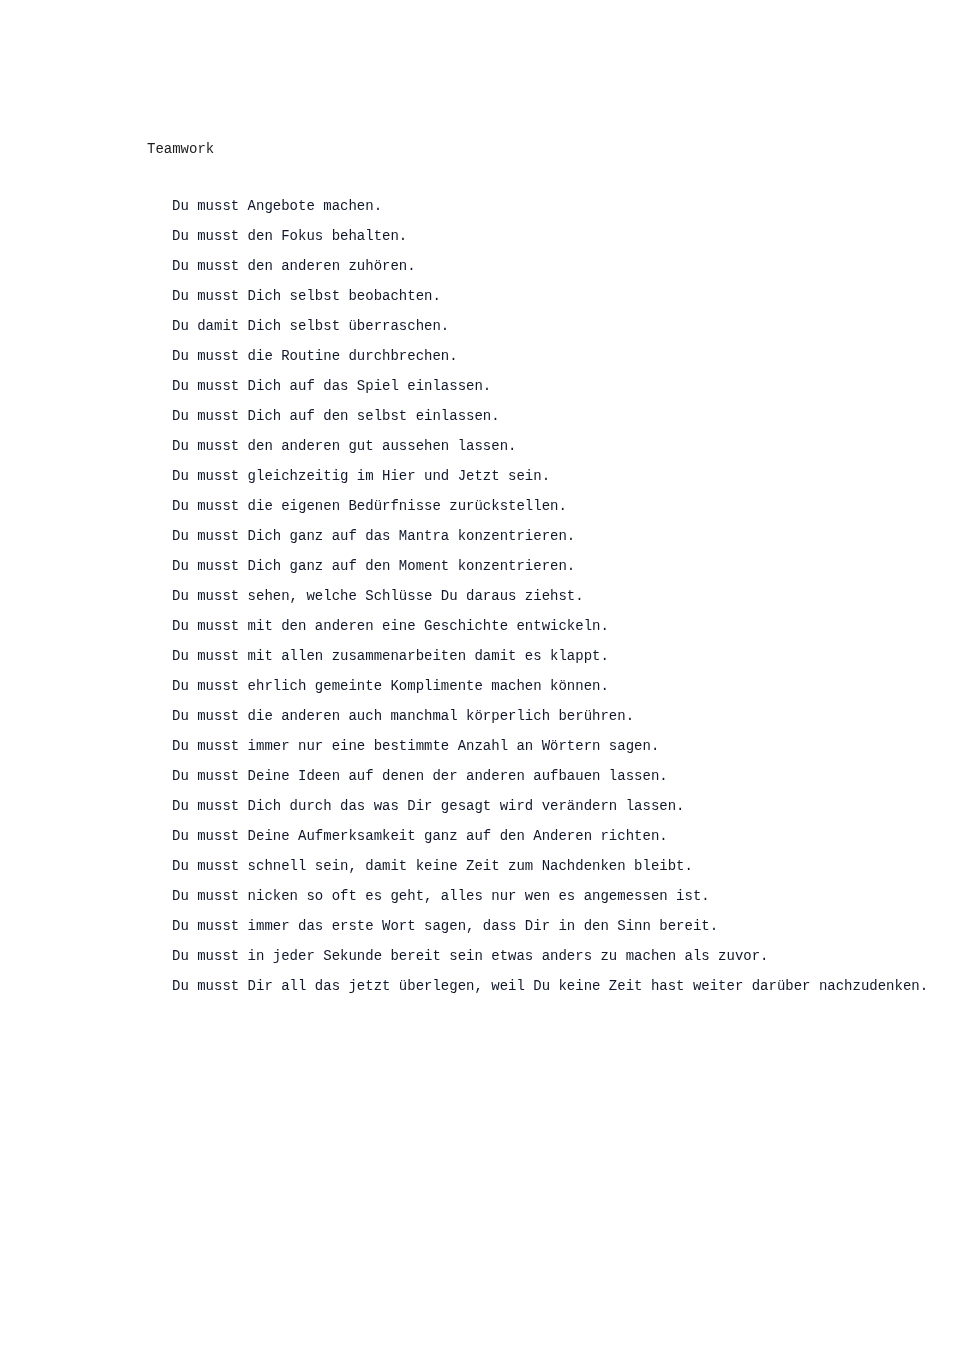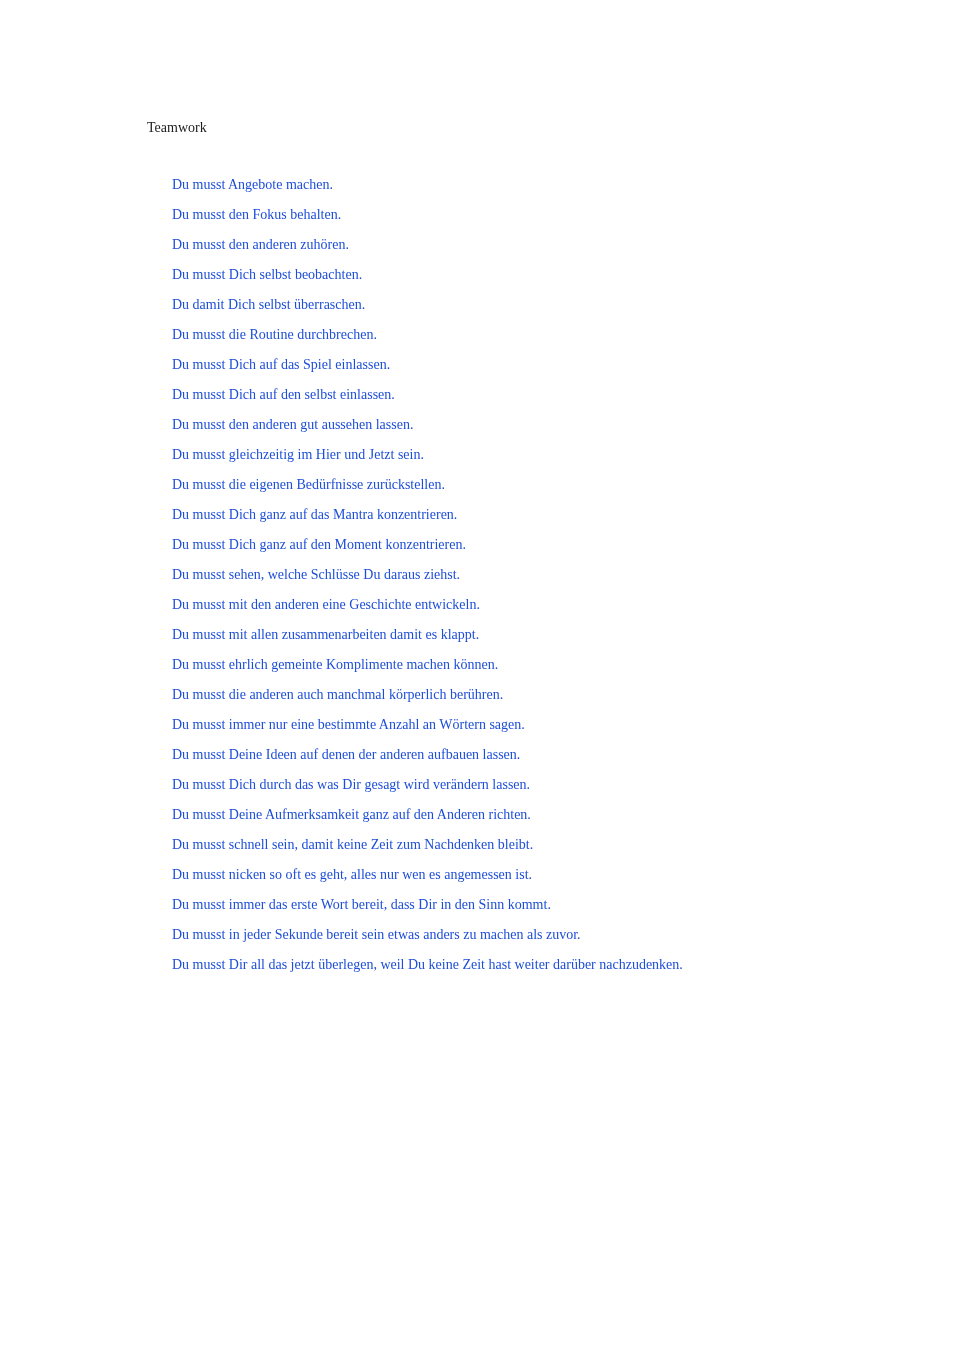--- a/index.html
+++ b/index.html
@@ -5,44 +5,45 @@
   html, body {
     margin: 0;
     padding: 0;
     background: #ffffff;
   }
   .page {
     position: relative;
     width: 967px;
     height: 977px;
     background: #ffffff;
-    font-family: Liberation Serif, serif;
+    font-family: Liberation Mono, monospace;
     color: #1c1c1c;
     overflow: hidden;
+    margin-top: 21px;
   }
   .title {
     position: absolute;
     left: 147px;
     top: 119px;
     font-size: 14px;
     line-height: 18px;
     color: #1c1c1c;
   }
   .lines {
     position: absolute;
     left: 172px;
     top: 170px;
     right: 60px;
   }
   .line {
     font-size: 14px;
     line-height: 30px;
     height: 30px;
     white-space: nowrap;
-    color: #1d4ed8;
+    color: #0f172a;
   }
   .footer {
     position: absolute;
     left: 147px;
     top: 1293px;
     font-size: 14px;
     line-height: 18px;
     color: #1c1c1c;
   }
 </style>
@@ -70,19 +71,19 @@
       <div class="line">Du musst mit den anderen eine Geschichte entwickeln.</div>
       <div class="line">Du musst mit allen zusammenarbeiten damit es klappt.</div>
       <div class="line">Du musst ehrlich gemeinte Komplimente machen können.</div>
       <div class="line">Du musst die anderen auch manchmal körperlich berühren.</div>
       <div class="line">Du musst immer nur eine bestimmte Anzahl an Wörtern sagen.</div>
       <div class="line">Du musst Deine Ideen auf denen der anderen aufbauen lassen.</div>
       <div class="line">Du musst Dich durch das was Dir gesagt wird verändern lassen.</div>
       <div class="line">Du musst Deine Aufmerksamkeit ganz auf den Anderen richten.</div>
       <div class="line">Du musst schnell sein, damit keine Zeit zum Nachdenken bleibt.</div>
       <div class="line">Du musst nicken so oft es geht, alles nur wen es angemessen ist.</div>
-      <div class="line">Du musst immer das erste Wort bereit, dass Dir in den Sinn kommt.</div>
+      <div class="line">Du musst immer das erste Wort sagen, dass Dir in den Sinn bereit.</div>
       <div class="line">Du musst in jeder Sekunde bereit sein etwas anders zu machen als zuvor.</div>
       <div class="line">Du musst Dir all das jetzt überlegen, weil Du keine Zeit hast weiter darüber nachzudenken.</div>
     </div>
 
   <div class="footer">© Simon Roloff, 2020</div>
 </div>
 
 </body></html>

